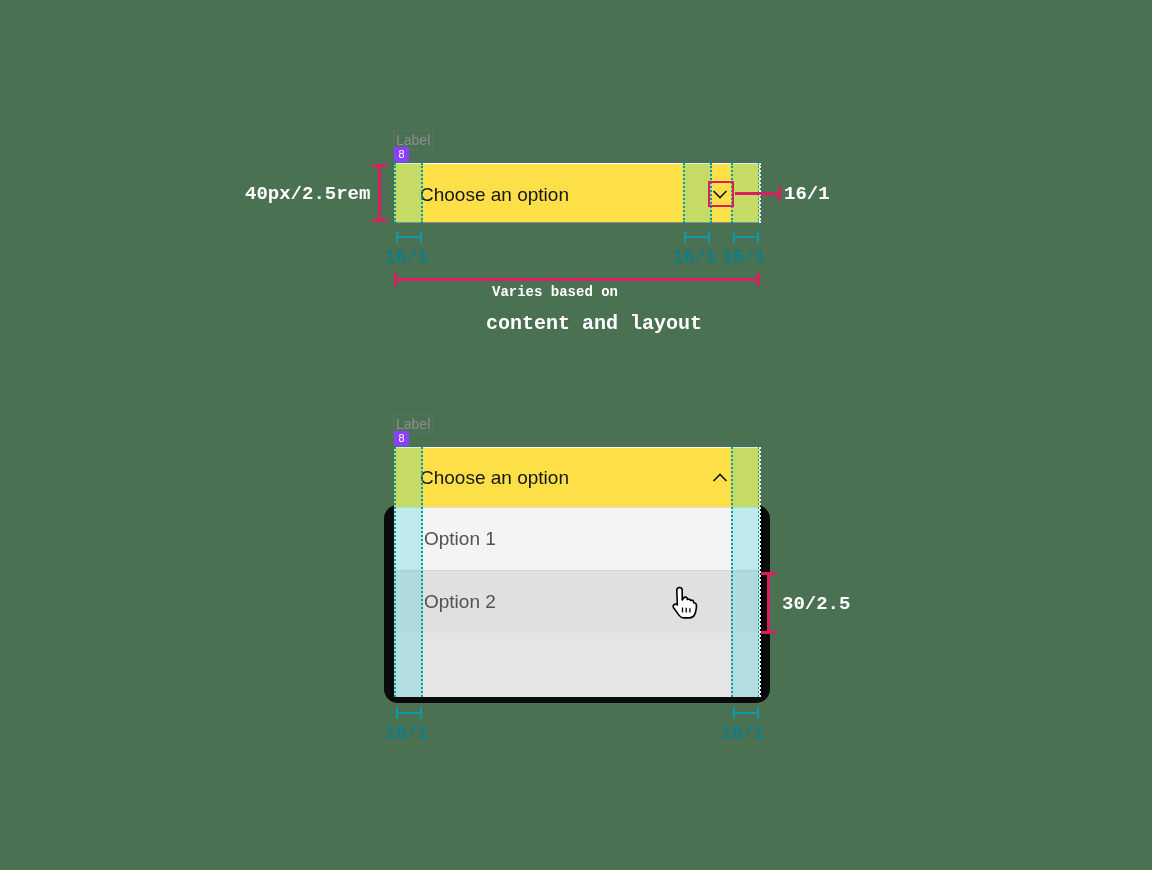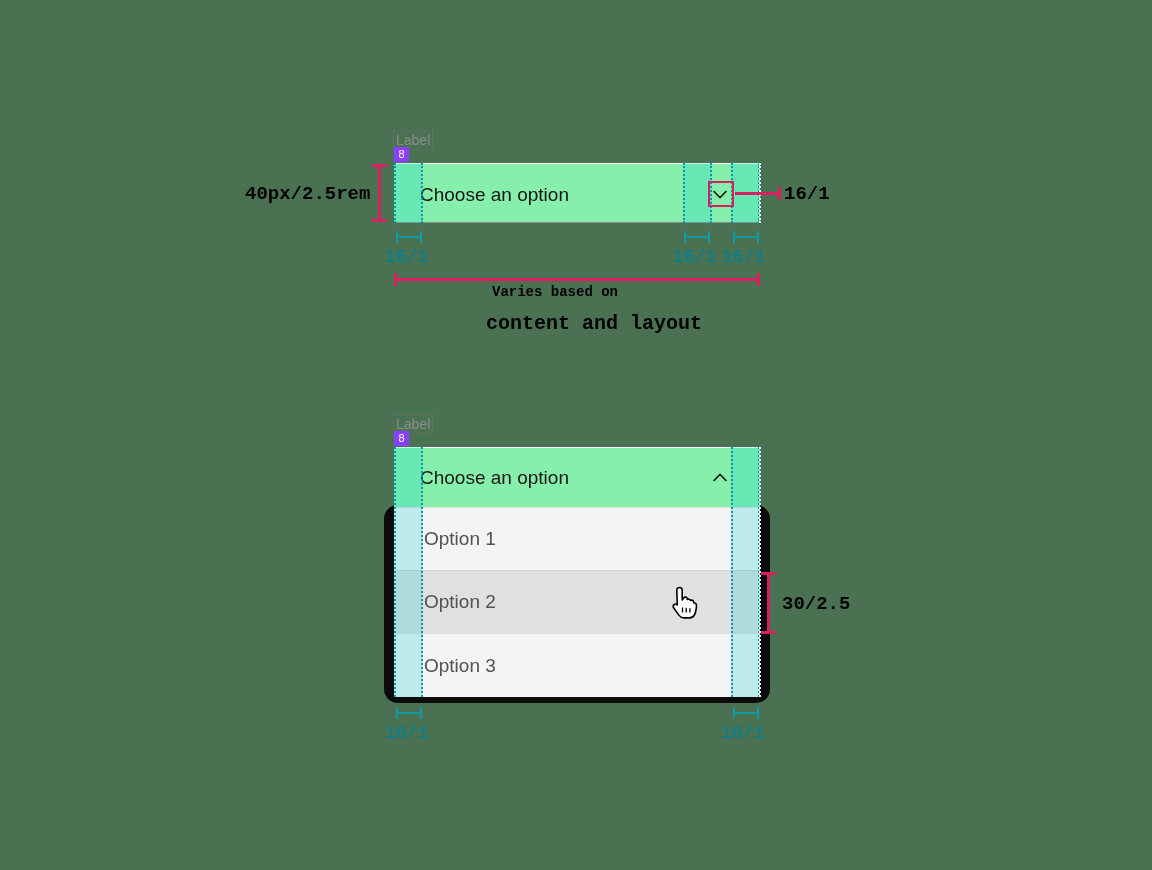--- a/index.html
+++ b/index.html
@@ -19,21 +19,21 @@
   .stage { position: absolute; inset: 0; }
 
   
   .mono-note {
     position: absolute;
     font-family: "Liberation Mono", monospace;
     font-weight: bold;
     white-space: pre;
     line-height: 1.18;
   }
-  .pink { color: #000000; text-align: center; }
+  .pink { color: #ffffff; text-align: center; }
   .teal { color: #0f7d86; }
 
   
   .label-chip {
     position: absolute;
     border: 1px dotted #6f6f6f;
     color: #8d8d8d;
     font-size: 14px;
     line-height: 16px;
     padding: 1px 2px;
@@ -50,21 +50,21 @@
     height: 15px;
     min-width: 15px;
     text-align: center;
     padding: 0 2px;
     z-index: 30;
   }
 
   
   .field {
     position: absolute;
-    background: #86efac;
+    background: #fde047;
     border-bottom: 1px solid #8d8d8d;
   }
   .field-top-hairline {
     position: absolute;
     left: 0; right: 0; top: 0;
     height: 1px;
     background: #ffffff;
   }
   .field-text {
     position: absolute;
@@ -269,23 +269,20 @@
         </svg>
       </div>
     </div>
 
     <div class="menu" style="left:394px; top:507px; width:366px; height:190px;">
       <div class="opt" style="top:0px; height:63px;">
         <span class="opt-label">Option 1</span>
       </div>
       <div class="opt is-hover" style="top:63px; height:63px;">
         <span class="opt-label">Option 2</span>
-      </div>
-      <div class="opt" style="top:126px; height:64px;">
-        <span class="opt-label">Option 3</span>
       </div>
     </div>
 
     <div class="band" style="left:394px; top:447px; width:29px; height:250px;"></div>
     <div class="band" style="left:731px; top:447px; width:29px; height:250px;"></div>
     <div class="edge-dots" style="left:759px; top:447px; height:250px;"></div>
 
     <div class="cursor-hand" style="left:670px; top:586px;">
       <svg width="30" height="34" viewBox="0 0 30 34" aria-hidden="true">
         <path d="M9.5 1.5 C11.2 1.5 12.2 2.8 12.2 4.3 L12.2 14.0

